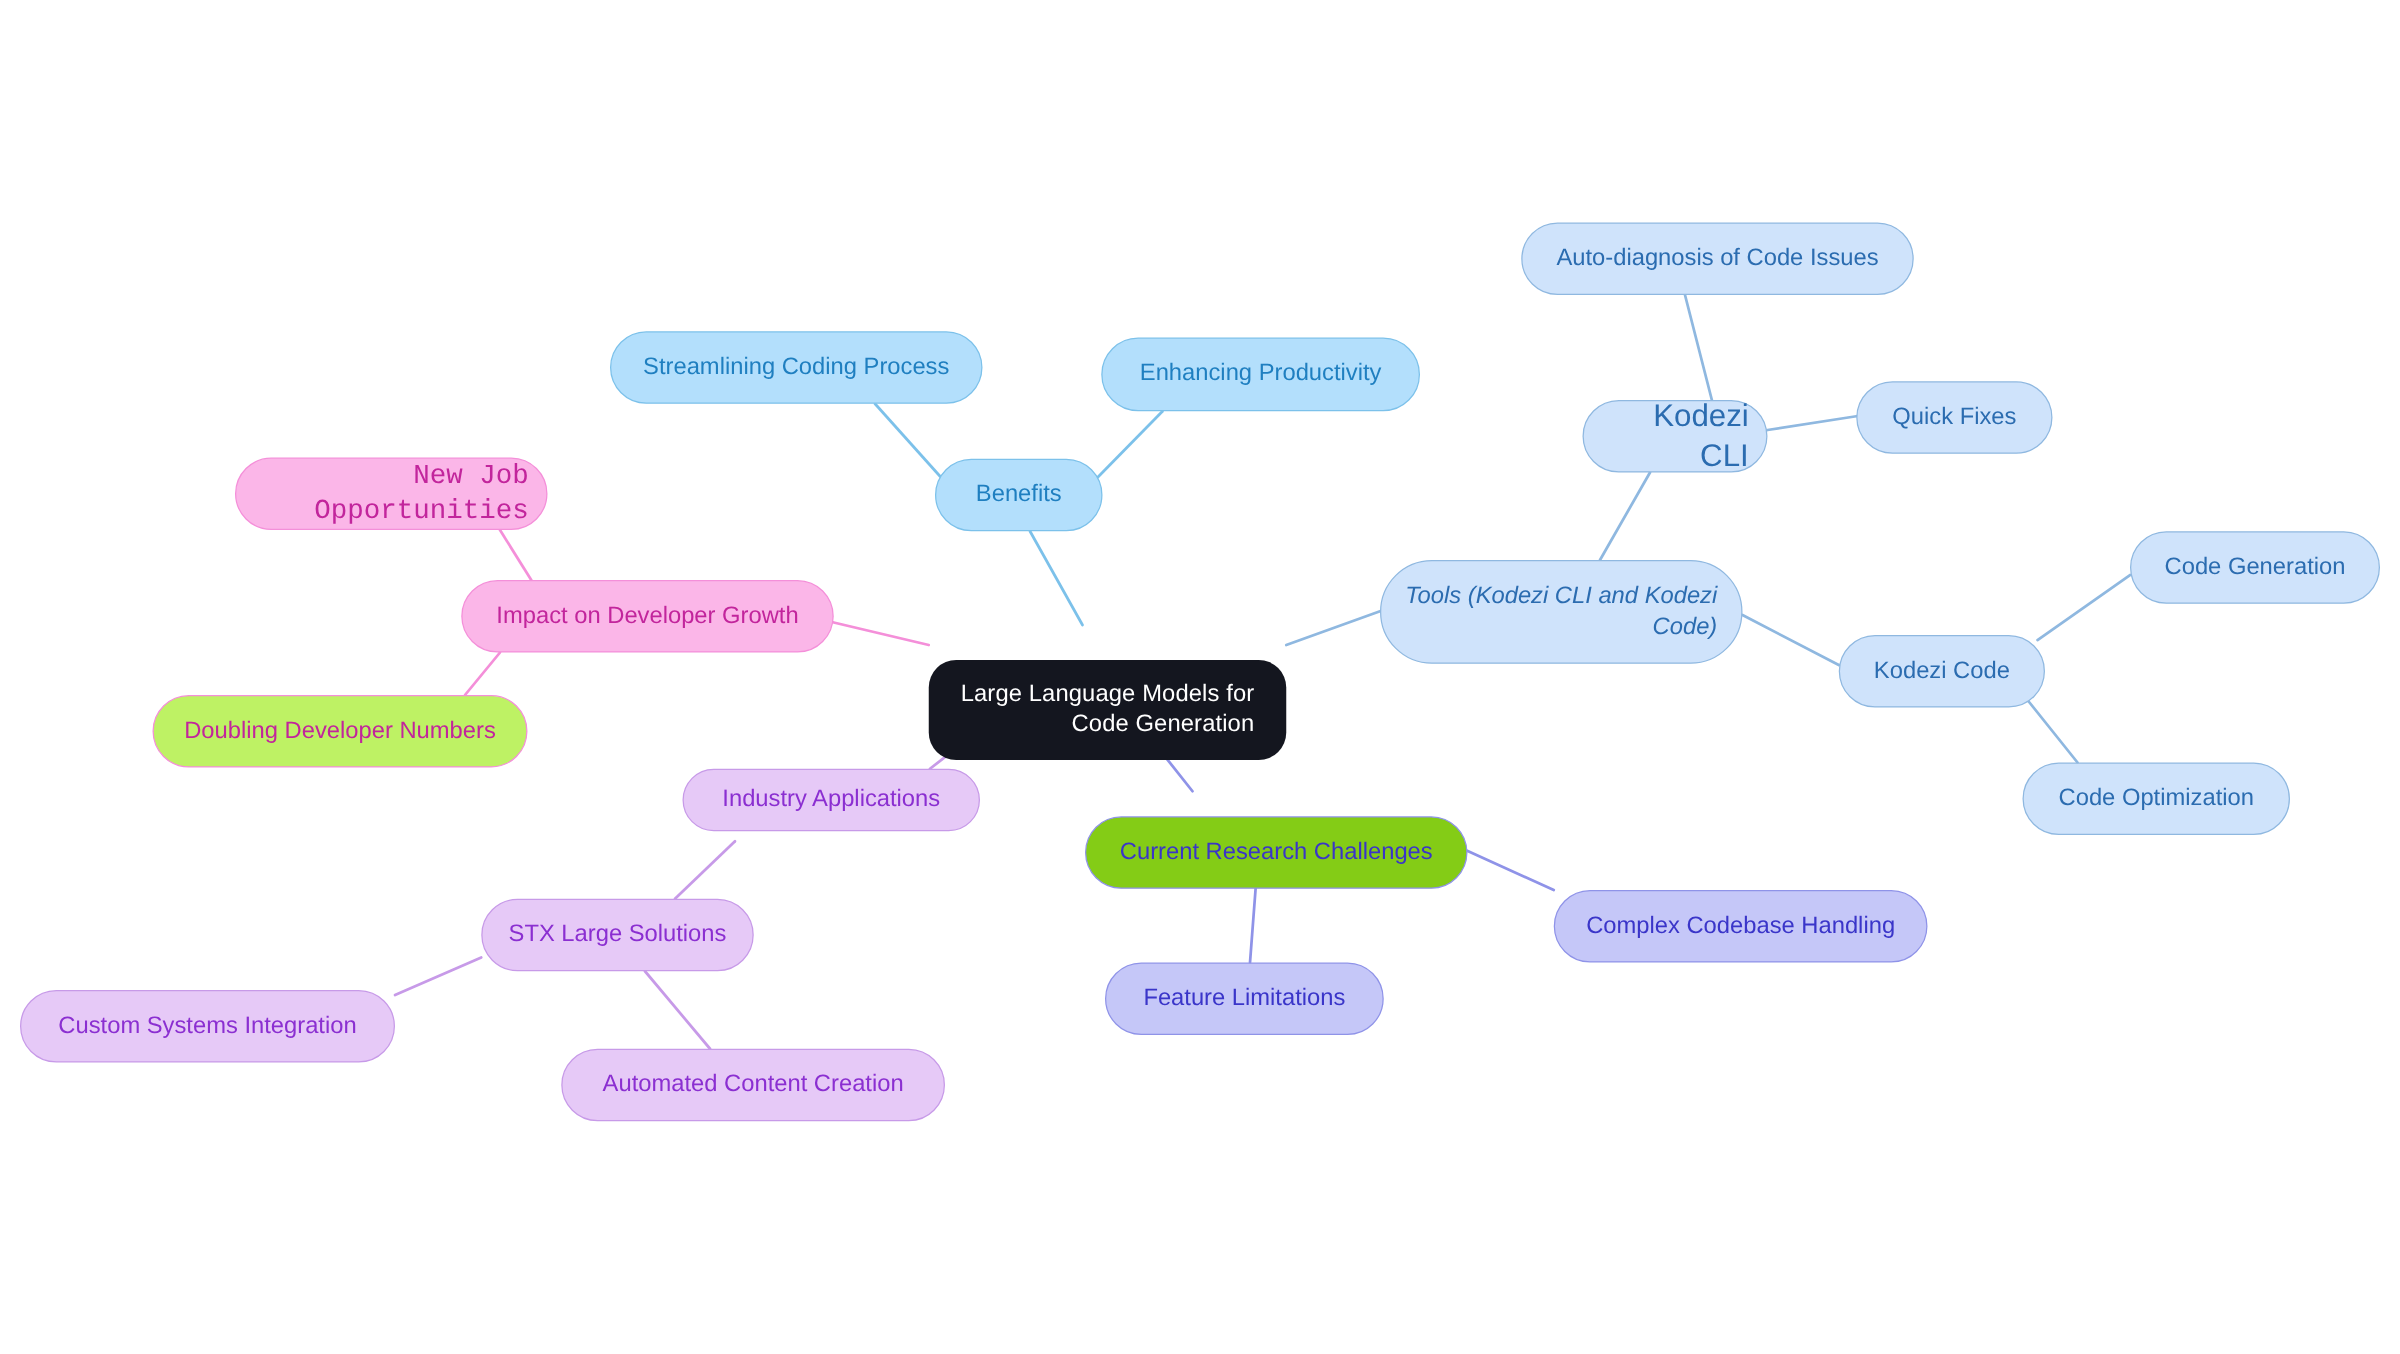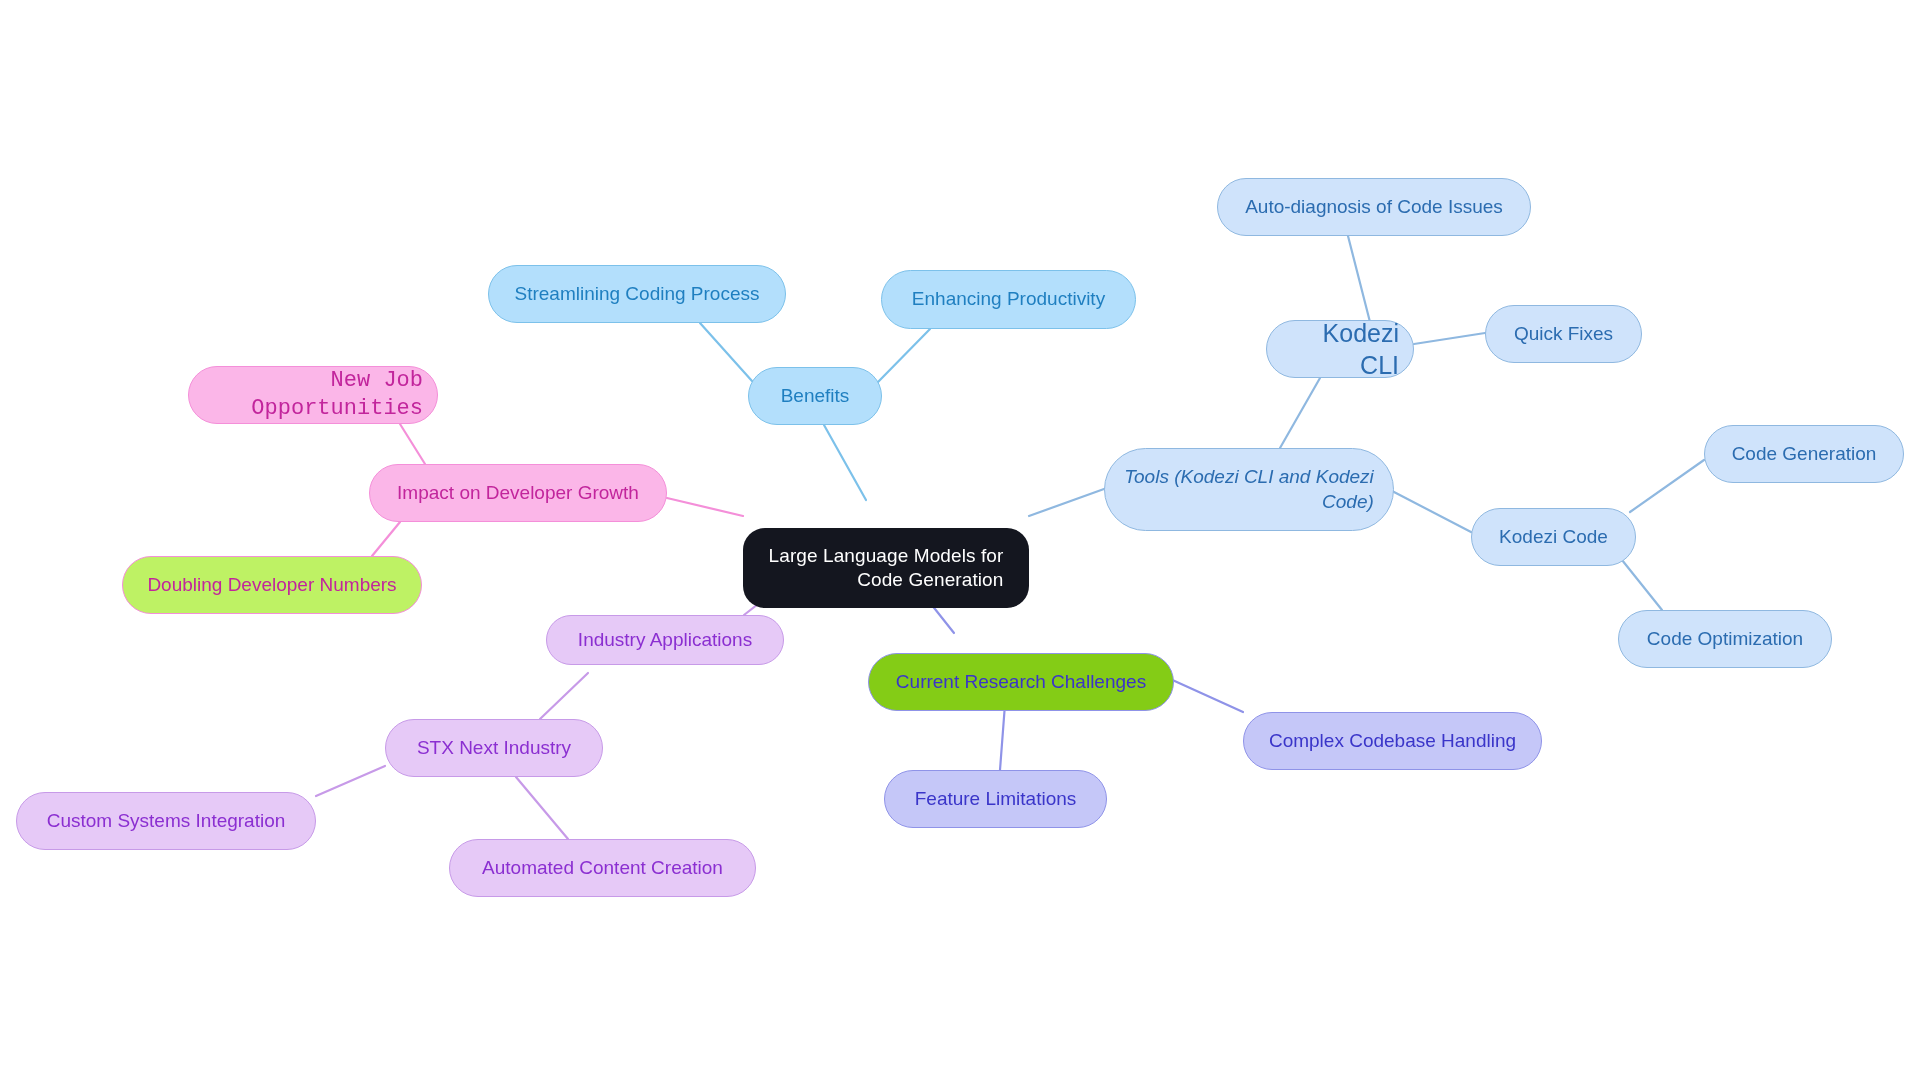--- a/index.html
+++ b/index.html
@@ -95,17 +95,17 @@
       <div class="node" style="left: 1471px; top: 508px; width: 165px; height: 58px; background: rgb(207, 227, 251); color: rgb(43, 108, 176); border-color: rgb(143, 184, 224); font-size: 19px;"><span class="node-label">Kodezi Code</span></div>
       <div class="node" style="left: 1704px; top: 425px; width: 200px; height: 58px; background: rgb(207, 227, 251); color: rgb(43, 108, 176); border-color: rgb(143, 184, 224); font-size: 19px;"><span class="node-label">Code Generation</span></div>
       <div class="node" style="left: 1618px; top: 610px; width: 214px; height: 58px; background: rgb(207, 227, 251); color: rgb(43, 108, 176); border-color: rgb(143, 184, 224); font-size: 19px;"><span class="node-label">Code Optimization</span></div>
       <div class="node" style="left: 868px; top: 633px; width: 306px; height: 58px; background: #84cc16; color: rgb(58, 53, 201); border-color: rgb(143, 147, 232); font-size: 19px; margin-top: 20px;"><span class="node-label">Current Research Challenges</span></div>
       <div class="node" style="left: 1243px; top: 712px; width: 299px; height: 58px; background: rgb(197, 199, 248); color: rgb(58, 53, 201); border-color: rgb(143, 147, 232); font-size: 19px;"><span class="node-label">Complex Codebase Handling</span></div>
       <div class="node" style="left: 884px; top: 770px; width: 223px; height: 58px; background: rgb(197, 199, 248); color: rgb(58, 53, 201); border-color: rgb(143, 147, 232); font-size: 19px;"><span class="node-label">Feature Limitations</span></div>
       <div class="node" style="left: 369px; top: 464px; width: 298px; height: 58px; background: rgb(251, 182, 232); color: rgb(194, 37, 156); border-color: rgb(244, 143, 217); font-size: 19px;"><span class="node-label">Impact on Developer Growth</span></div>
       <div class="node" style="left: 188px; top: 366px; width: 250px; height: 58px; background: rgb(251, 182, 232); color: rgb(194, 37, 156); border-color: rgb(244, 143, 217); font-size: 22px; font-family: Liberation Mono, monospace;"><span class="node-label">New Job Opportunities</span></div>
       <div class="node" style="left: 122px; top: 556px; width: 300px; height: 58px; background: #bef264; color: rgb(194, 37, 156); border-color: rgb(244, 143, 217); font-size: 19px;"><span class="node-label">Doubling Developer Numbers</span></div>
       <div class="node" style="left: 546px; top: 615px; width: 238px; height: 50px; background: rgb(230, 201, 247); color: rgb(139, 47, 209); border-color: rgb(199, 154, 232); font-size: 19px;"><span class="node-label">Industry Applications</span></div>
-      <div class="node" style="left: 385px; top: 719px; width: 218px; height: 58px; background: rgb(230, 201, 247); color: rgb(139, 47, 209); border-color: rgb(199, 154, 232); font-size: 19px;"><span class="node-label">STX Next Industry</span></div>
+      <div class="node" style="left: 385px; top: 719px; width: 218px; height: 58px; background: rgb(230, 201, 247); color: rgb(139, 47, 209); border-color: rgb(199, 154, 232); font-size: 19px;"><span class="node-label">STX Large Solutions</span></div>
       <div class="node" style="left: 16px; top: 792px; width: 300px; height: 58px; background: rgb(230, 201, 247); color: rgb(139, 47, 209); border-color: rgb(199, 154, 232); font-size: 19px;"><span class="node-label">Custom Systems Integration</span></div>
       <div class="node" style="left: 449px; top: 839px; width: 307px; height: 58px; background: rgb(230, 201, 247); color: rgb(139, 47, 209); border-color: rgb(199, 154, 232); font-size: 19px;"><span class="node-label">Automated Content Creation</span></div>
     </div>
 </div>
 
 </body></html>

